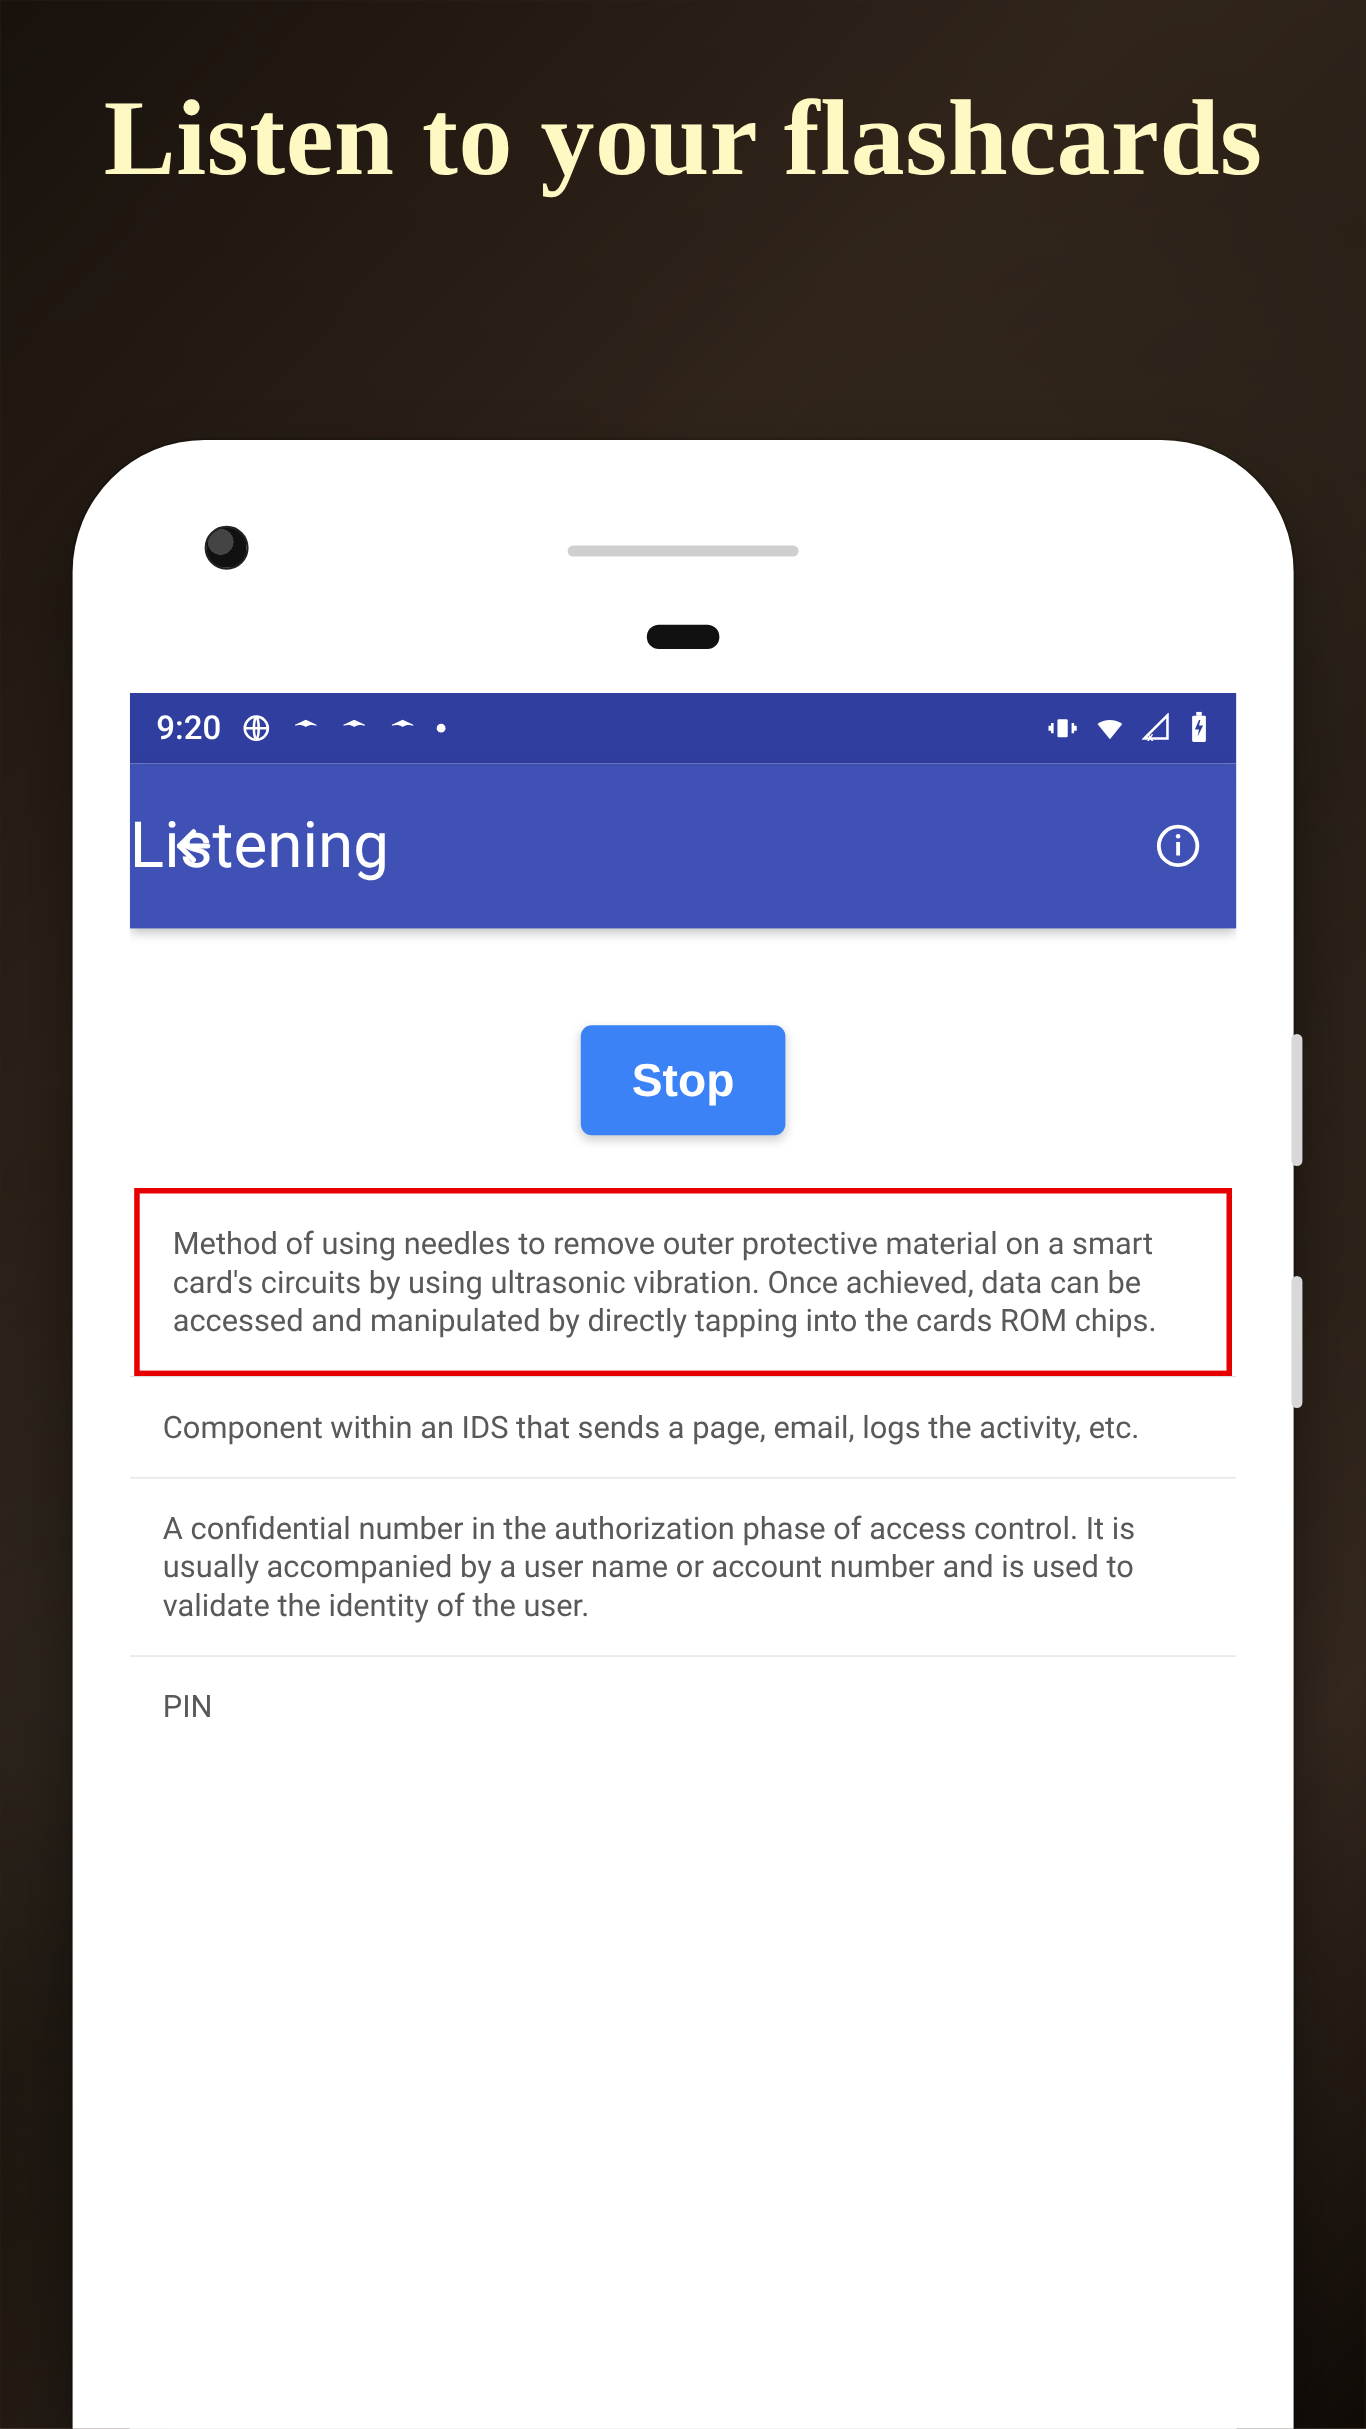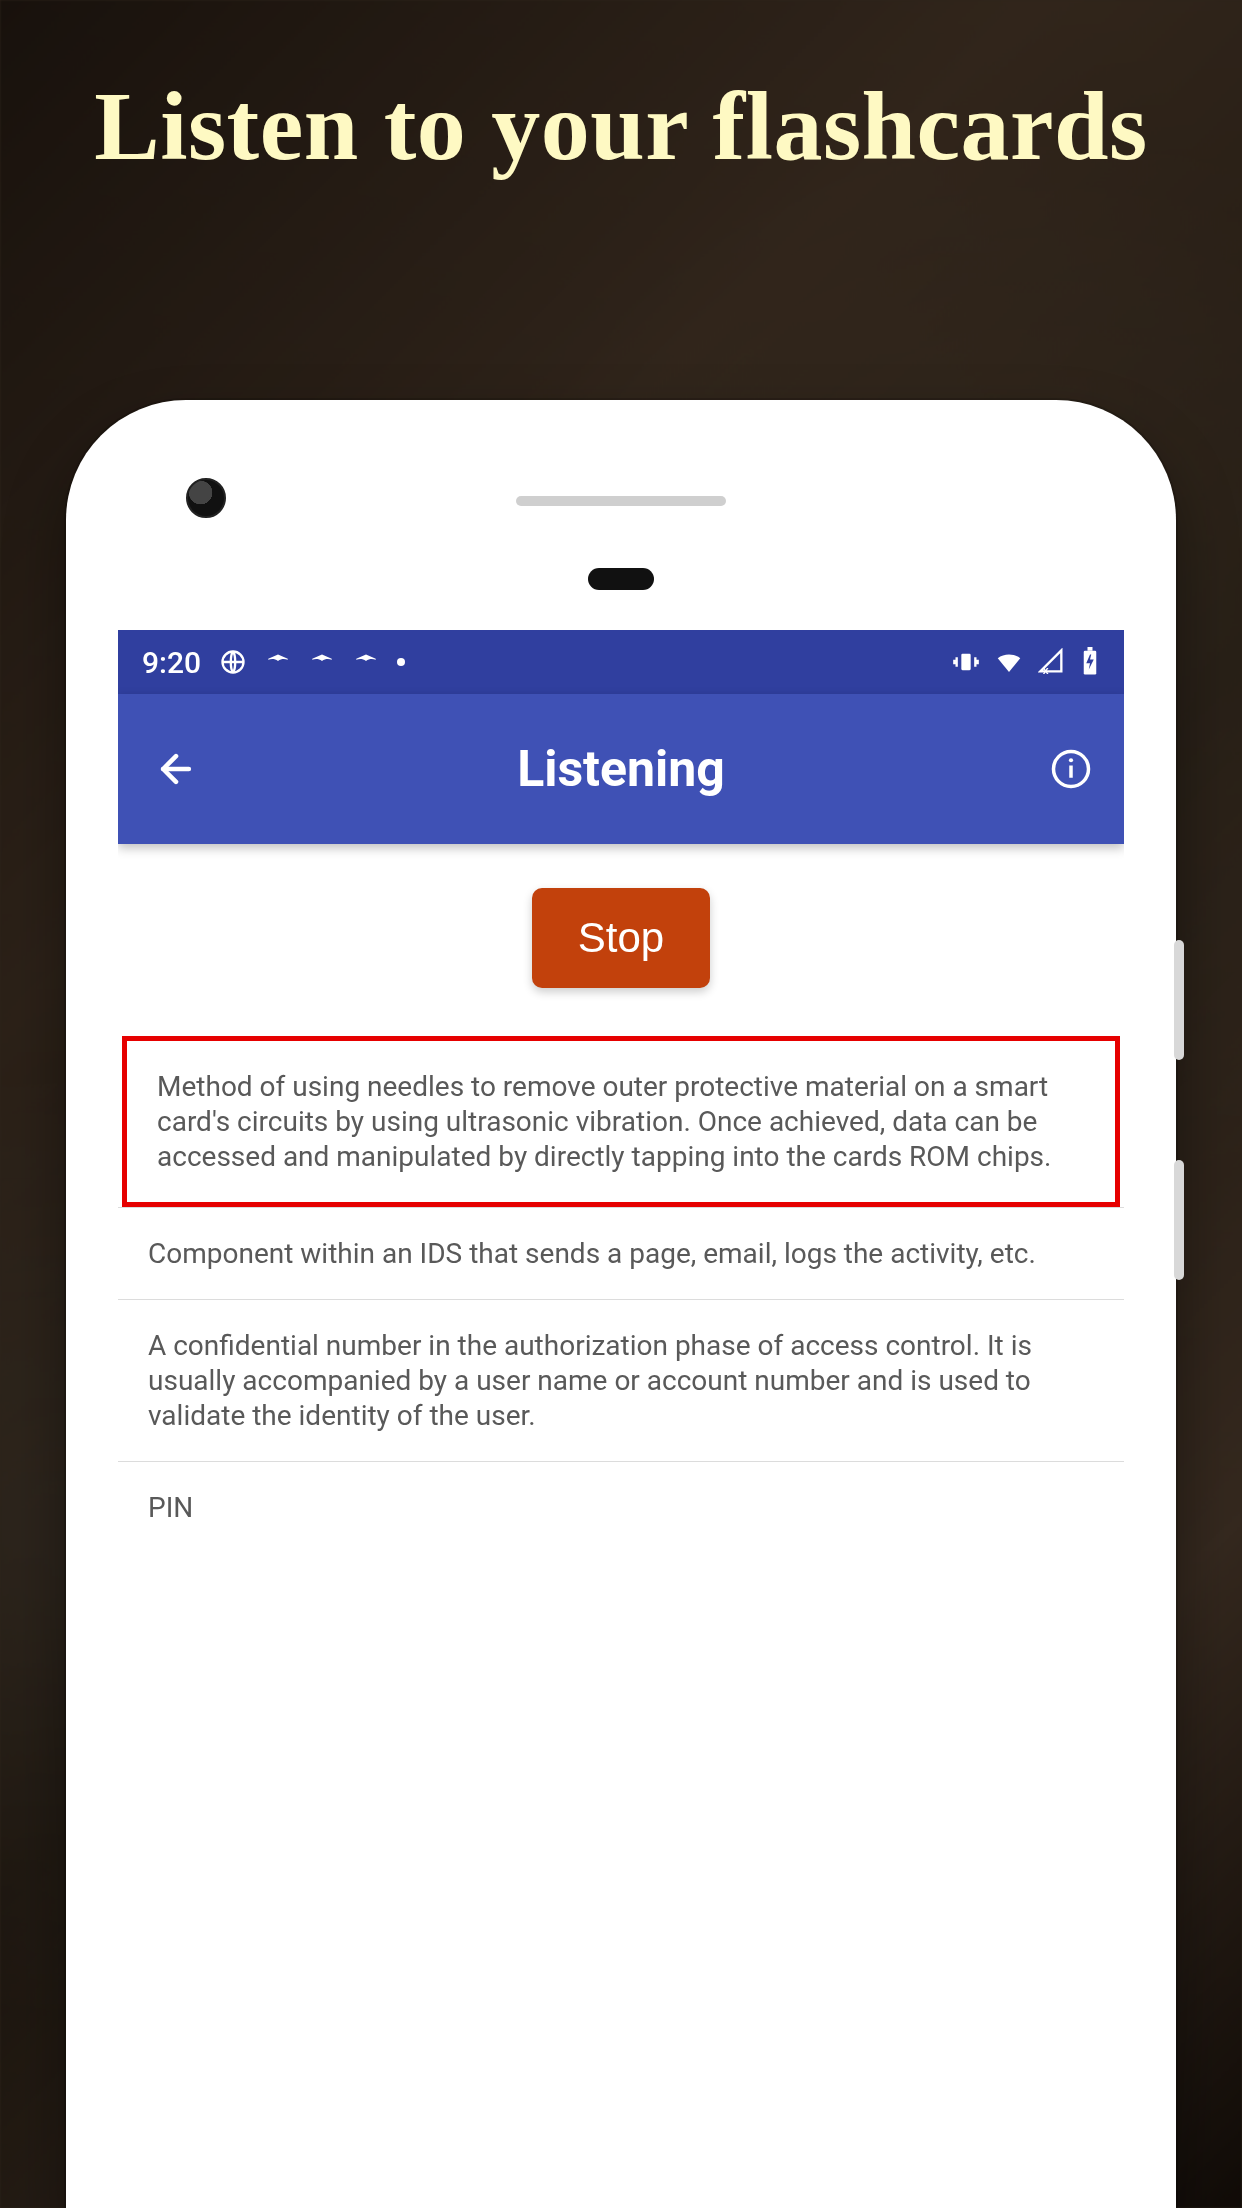--- a/index.html
+++ b/index.html
@@ -114,39 +114,40 @@
     background: #3f51b5;
     color: #fff;
     display: flex;
     align-items: center;
     padding: 0 28px;
     position: relative;
     box-shadow: 0 4px 10px rgba(0,0,0,0.25);
   }
   .app-bar .back { width:60px; height:60px; display:flex; align-items:center; justify-content:center; cursor:pointer; }
   .app-bar .title {
-    position:absolute; left:0; right:0; text-align:center;
-    font-size: 50px; font-weight:700; pointer-events:none;
+    position:absolute; left:0; right:0; 
+    font-size: 58px; font-weight:400; pointer-events:none;
   }
   .app-bar .info {
     margin-left:auto; width:50px; height:50px; display:flex; align-items:center; justify-content:center; cursor:pointer;
   }
 
   .content { background:#fff; }
   .stop-wrap { display:flex; justify-content:center; padding: 44px 0 48px; }
   .stop-btn {
-    background:#c2410c;
+    background:#3b82f6;
     color:#fff;
     border:none;
     border-radius:10px;
     font-size:42px;
-    font-weight:400;
+    font-weight:700;
     padding: 26px 46px;
     box-shadow: 0 4px 10px rgba(0,0,0,0.2);
     cursor:pointer;
+    margin-top:44px;
   }
 
   .card-list {  }
   .card-item {
     border-top: 1px solid #dcdcdc;
     padding: 28px 30px;
     font-size: 28px;
     color: #595959;
     line-height: 1.25;
   }

